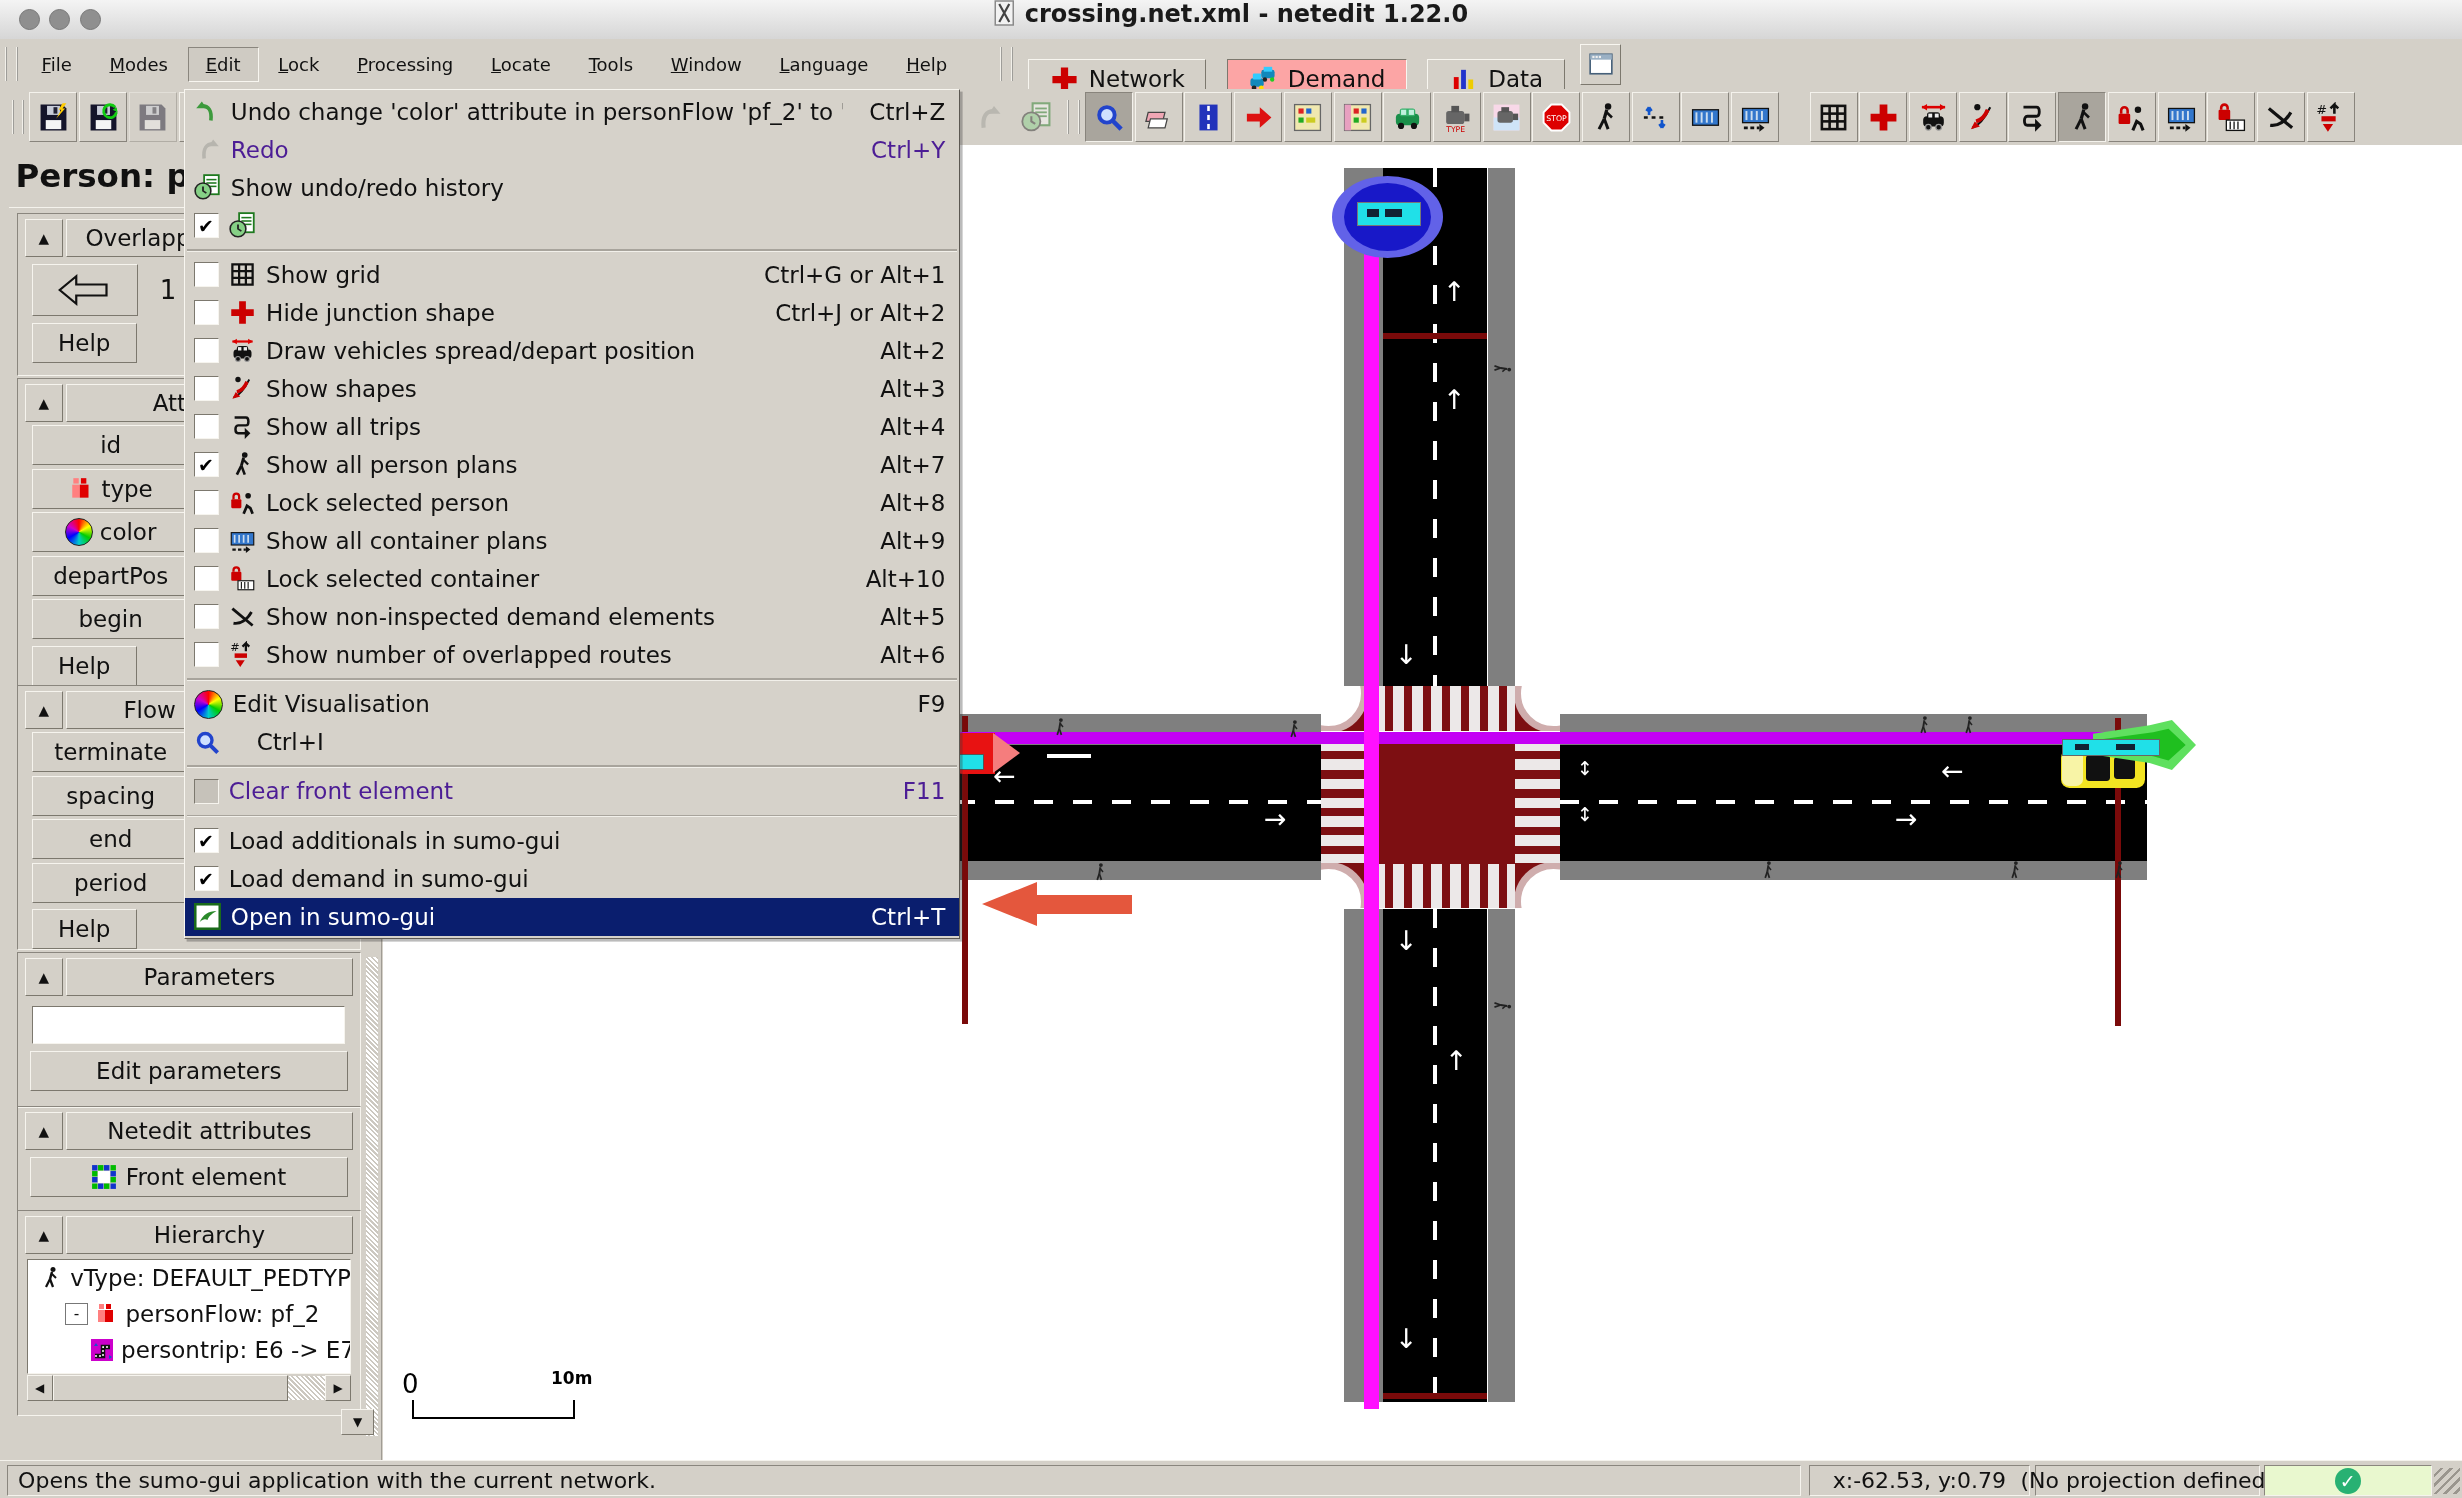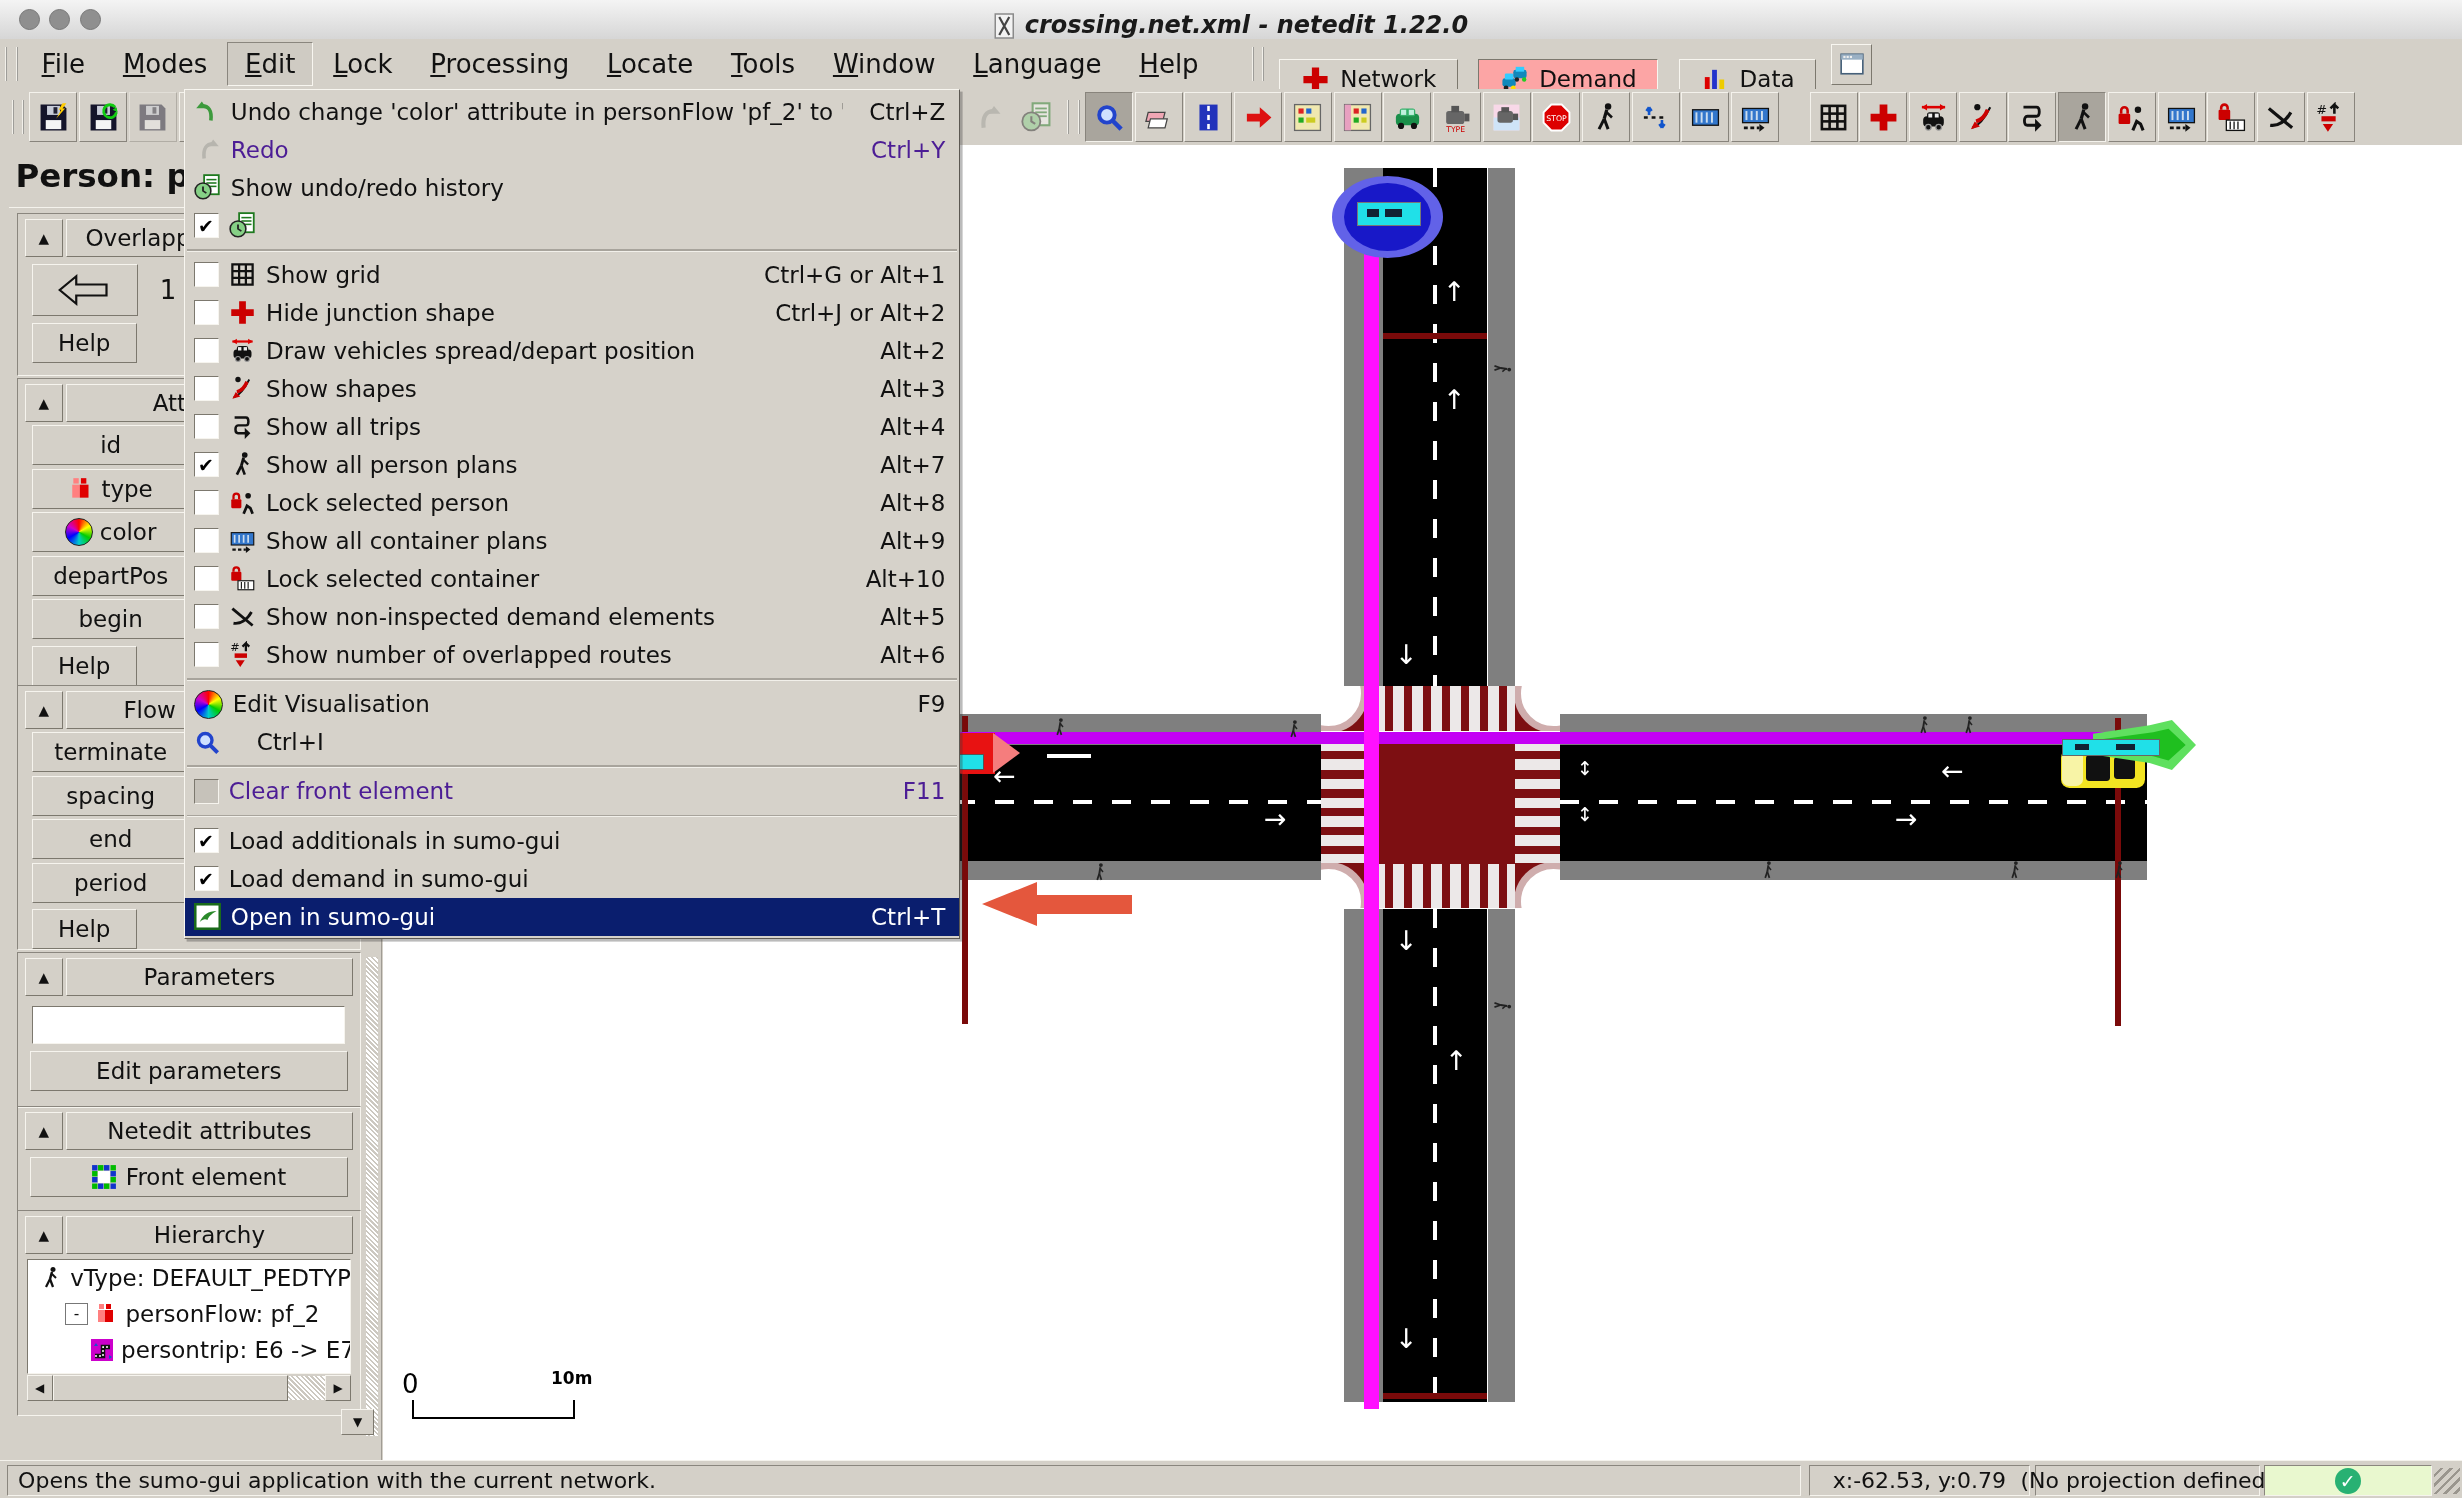--- a/index.html
+++ b/index.html
@@ -4,27 +4,27 @@
 <style>
   html,body{margin:0;padding:0;background:#888;}
   #window{position:relative;width:2462px;height:1499px;background:#d4d0c8;overflow:hidden;
     font-family:"DejaVu Sans",sans-serif;color:#111;}
   
   #titlebar{position:absolute;left:0;top:0;width:100%;height:39px;
     background:linear-gradient(#f4f4f4,#d6d6d6);border-bottom:0.9px solid #979797;
     display:flex;align-items:center;}
   .tl-circle{width:19px;height:19px;border-radius:50%;background:#8f8f8f;border:0.9px solid #787878;margin-left:9.4px;}
   .tl-circle:first-child{margin-left:19px;}
-  #title-center{position:absolute;left:0;right:0;top:0;height:39px;display:flex;align-items:flex-end;justify-content:center;gap:10.3px;font-style:italic;}
+  #title-center{position:absolute;left:0;right:0;top:0;height:39px;display:flex;align-items:flex-start;justify-content:center;gap:10.3px;}
   #title-text{font-weight:bold;font-size:24px;color:#1a1a1a;}
   
   #menubar{position:absolute;left:0;top:39px;width:100%;height:50px;background:#d4d0c8;
     border-bottom:0.9px solid #a8a49c;display:flex;align-items:center;}
   .grip{width:8.5px;height:34px;margin:0 5.1px;border-left:2.6px ridge #f2f0ea;border-right:2.6px ridge #f2f0ea;}
-  .menu-top-item{font-size:26px;padding:6px 17px;margin:0 0.9px;border:1.7px solid transparent;}
+  .menu-top-item{font-size:18px;padding:6px 17px;margin:0 0.9px;border:1.7px solid transparent;}
   .menu-top-item u{text-decoration:underline;}
   .menu-top-item.open{border-color:#8a867e #f8f6f0 #f8f6f0 #8a867e;background:#cfcbc3;}
   .supermode{display:flex;align-items:center;gap:10.3px;font-size:23px;height:39px;padding:0 20.5px;margin:0 10.3px;
     background:#d4d0c8;border:1.7px solid;border-color:#f8f6f0 #7c786e #7c786e #f8f6f0;}
   .supermode.active{background:#fca5a5;border-color:#7c786e #f8f6f0 #f8f6f0 #7c786e;}
   .sq-btn{width:39px;height:39px;display:flex;align-items:center;justify-content:center;background:#d4d0c8;
     border:1.7px solid;border-color:#f8f6f0 #7c786e #7c786e #f8f6f0;margin-left:5.1px;}
   
   #toolbar{position:absolute;left:0;top:89px;width:100%;height:56px;background:#d4d0c8;border-bottom:0.9px solid #a8a49c;}
   #tb-left{position:absolute;left:6.8px;top:3.4px;display:flex;align-items:center;}

